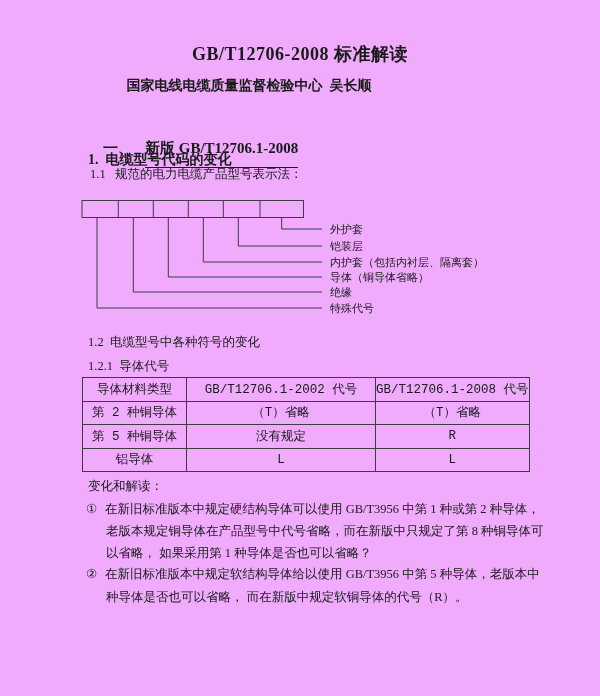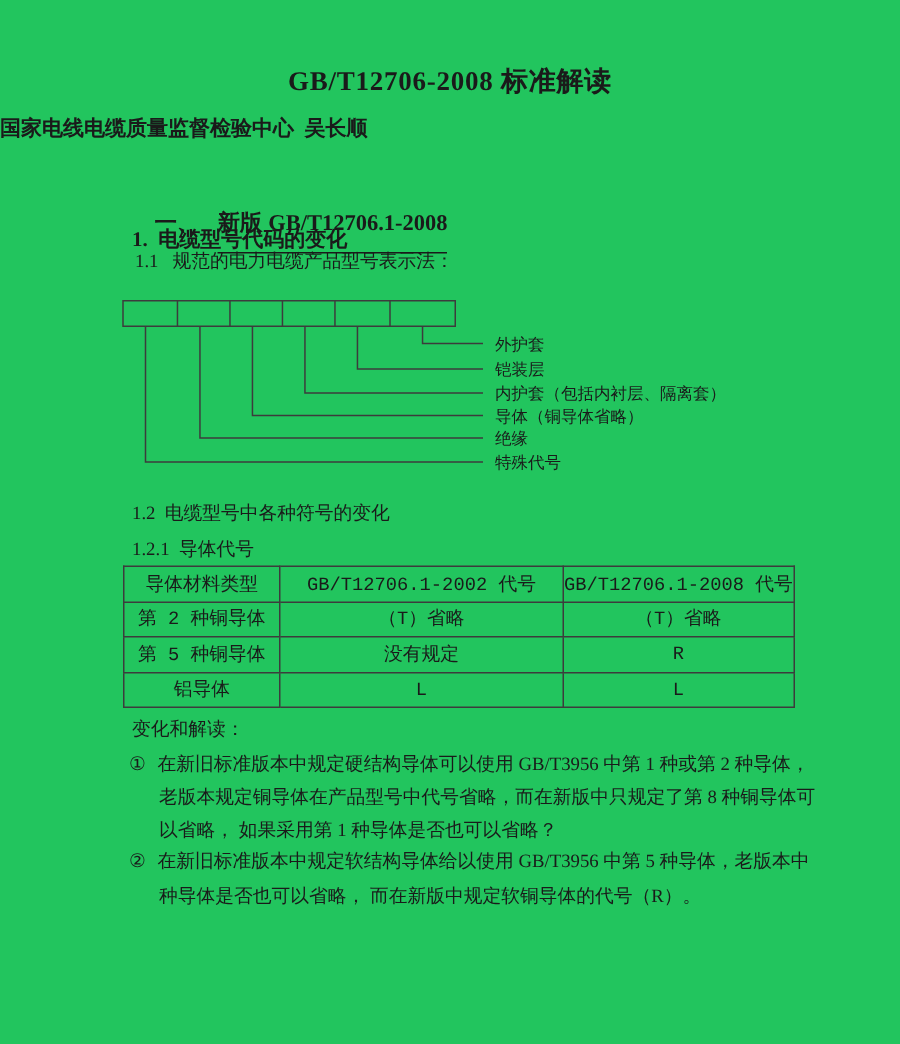--- a/index.html
+++ b/index.html
@@ -1,22 +1,22 @@
 <!DOCTYPE html>
 <html><head>
 <meta charset="utf-8">
 <style>
   html,body{margin:0;padding:0;background:#fff;}
   .page{
-    position:relative;width:600px;height:696px;background:#22c55e;overflow:hidden;
+    position:relative;width:600px;height:696px;background:#f0abfc;overflow:hidden;
     font-family:"Liberation Serif","DejaVu Serif",serif;color:#1a1a1a;
   }
   .abs{position:absolute;white-space:pre;}
   .doc-title{top:42px;left:0;width:600px;text-align:center;font-size:18px;font-weight:bold;letter-spacing:.5px;}
-  .doc-subtitle{top:77px;left:0;width:498px;text-align:left;font-size:14px;font-weight:bold;}
+  .doc-subtitle{top:77px;left:0;width:498px;text-align:center;font-size:14px;font-weight:bold;}
   .sec1{top:122px;left:88px;font-size:15px;font-weight:bold;}
   .sec1-num{margin-right:12px;}
   .sec1-title{border-bottom:1.5px solid #1a1a1a;padding-bottom:11px;}
   .h-change{top:151px;left:88px;font-size:14px;font-weight:bold;}
   .bodyline{font-size:12.5px;}
   .p11{top:166px;left:90px;}
   .p12{top:334px;left:88px;}
   .p121{top:358px;left:88px;}
   .diagram{position:absolute;top:196px;left:80px;}
   .diagram text{font-size:11px;fill:#1a1a1a;font-family:"Liberation Serif","DejaVu Serif",serif;}

